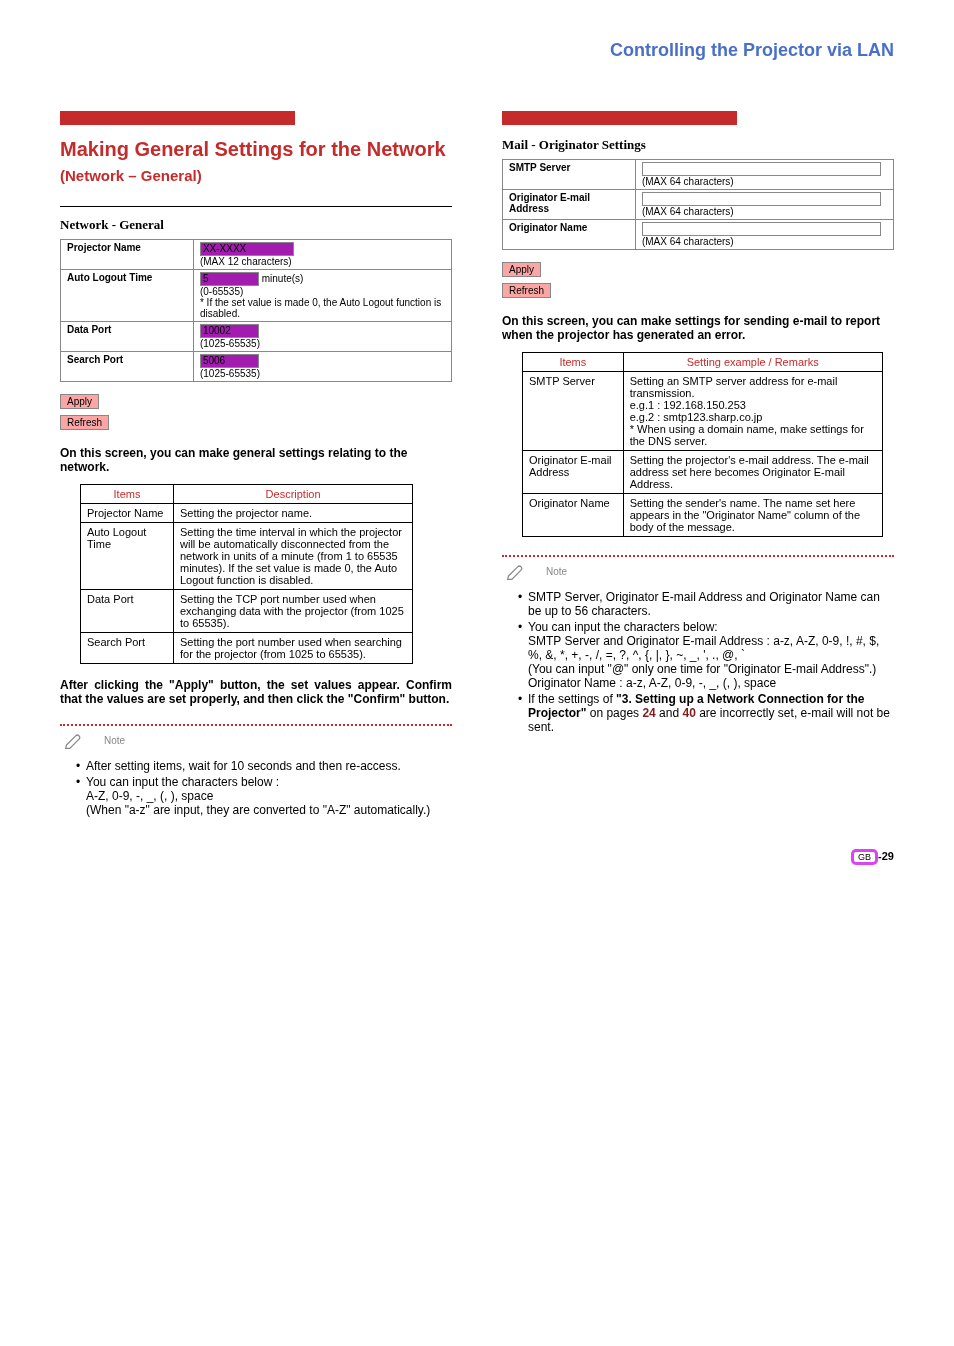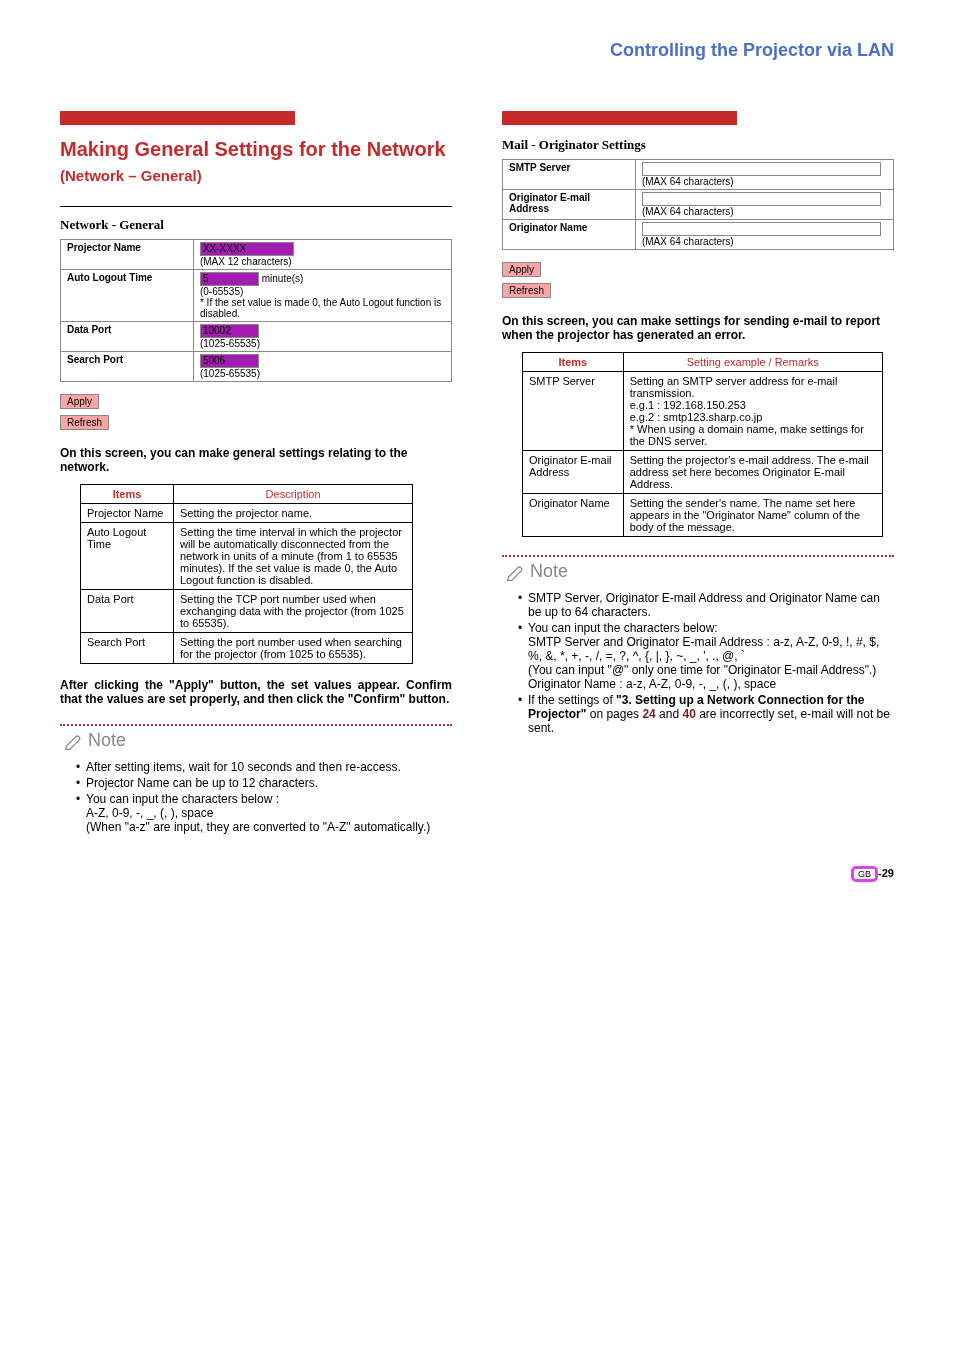--- a/index.html
+++ b/index.html
@@ -114,34 +114,34 @@
     color: #c52b2b;
     font-weight: normal;
     padding: 3px 6px;
     text-align: center;
   }
   .desc-table td {
     border: 1px solid #000;
     padding: 3px 6px;
     vertical-align: top;
   }
-  .desc-table .col-items { width: 28%; font-weight: bold; }
+  .desc-table .col-items { width: 28%; }
 
   .note-divider {
     border-top: 2px dotted #c52b2b;
     margin-top: 18px;
     margin-bottom: 4px;
   }
   .note-label {
     display: inline-flex;
     align-items: center;
     color: #888;
-    font-size: 18px;
+    font-size: 10px;
     margin-left: 4px;
-    gap: 4px;
+    gap: 20px;
     font-weight: normal;
   }
   .note-icon {
     width: 20px;
     height: 20px;
   }
   ul.notes {
     list-style: none;
     padding-left: 16px;
     margin: 6px 0 0 0;
@@ -253,21 +253,20 @@
 
     <div class="note-divider"></div>
     <div class="note-label">
       <svg class="note-icon" viewBox="0 0 24 24">
           <path fill="none" stroke="#888" stroke-width="1.5" d="M3 18 L14 7 Q16 5 18 7 Q20 9 18 11 L7 22 L2 22 Z"></path>
         </svg>
       <span>Note</span>
     </div>
     <ul class="notes">
       <li>After setting items, wait for 10 seconds and then re-access.</li>
-      <li>Projector Name can be up to 12 characters.</li>
       <li style="white-space:pre-line">You can input the characters below :
 A-Z, 0-9, -, _, (, ), space
 (When "a-z" are input, they are converted to "A-Z" automatically.)</li>
     </ul>
   </div>
 
   <div class="col">
     <div class="red-bar"></div>
     <div class="serif-subhead">Mail - Originator Settings</div>
 
@@ -326,21 +325,21 @@
       </table>
 
     <div class="note-divider"></div>
     <div class="note-label">
       <svg class="note-icon" viewBox="0 0 24 24">
           <path fill="none" stroke="#888" stroke-width="1.5" d="M3 18 L14 7 Q16 5 18 7 Q20 9 18 11 L7 22 L2 22 Z"></path>
         </svg>
       <span>Note</span>
     </div>
     <ul class="notes">
-      <li>SMTP Server, Originator E-mail Address and Originator Name can be up to 64 characters.</li>
+      <li>SMTP Server, Originator E-mail Address and Originator Name can be up to 56 characters.</li>
       <li style="white-space:pre-line">You can input the characters below:
 SMTP Server and Originator E-mail Address : a-z, A-Z, 0-9, !, #, $, %, &amp;, *, +, -, /, =, ?, ^, {, |, }, ~, _, ', ., @, `
 (You can input "@" only one time for "Originator E-mail Address".)
 Originator Name : a-z, A-Z, 0-9, -, _, (, ), space</li>
       <li>
         <span>If the settings of </span><b>"3. Setting up a Network Connection for the Projector"</b><span> on pages </span><span class="link">24</span><span> and </span><span class="link">40</span><span> are incorrectly set, e-mail will not be sent.</span>
       </li>
     </ul>
   </div>
 </div>

